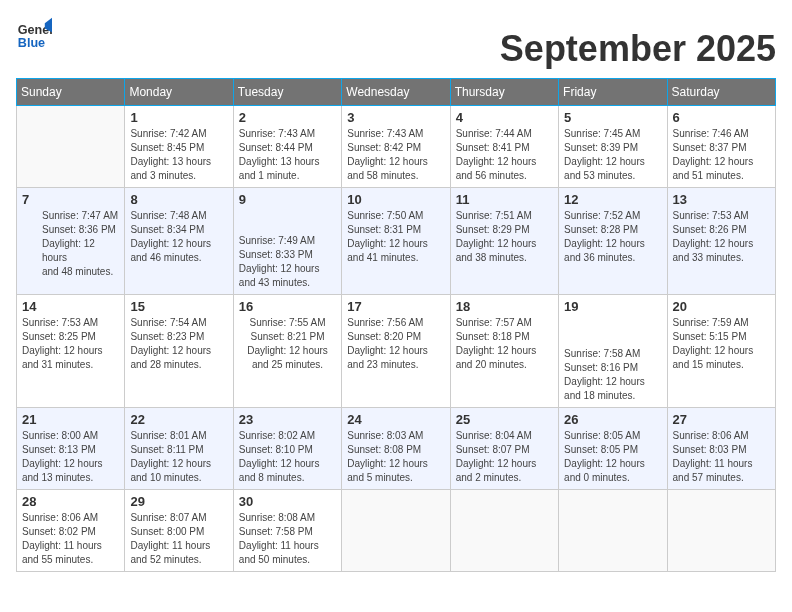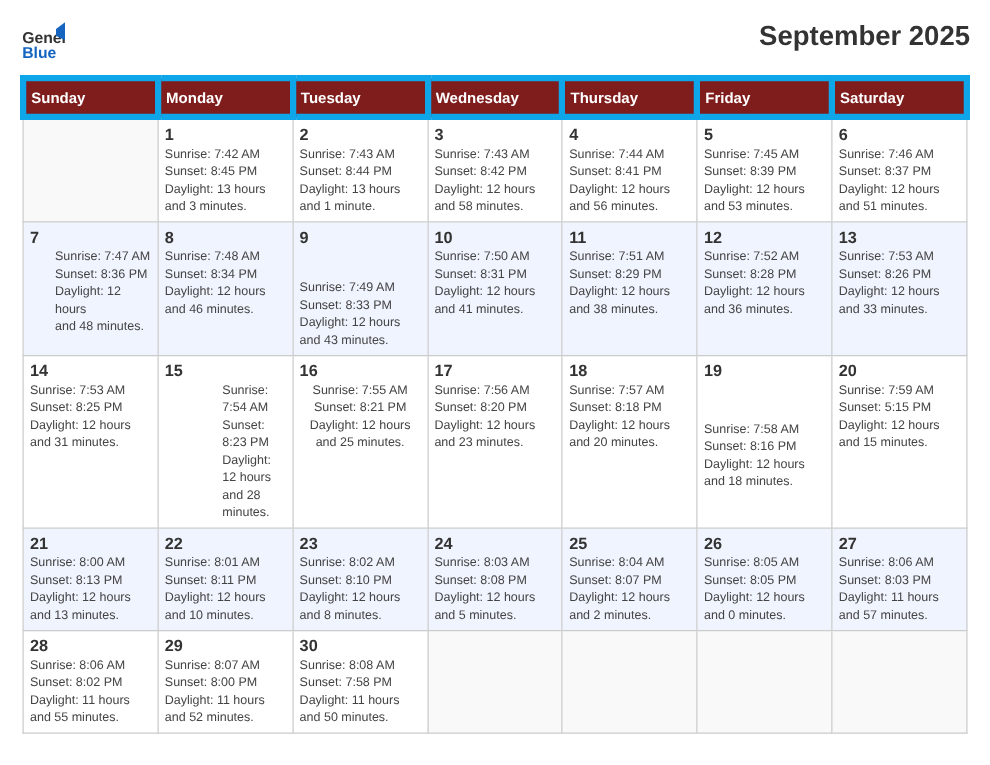--- a/index.html
+++ b/index.html
@@ -22,41 +22,42 @@
       gap: 4px;
     }
     .logo-icon {
       width: 36px;
       height: 36px;
     }
     .title-area {
       text-align: right;
     }
     .calendar-title {
-      font-size: 22px;
+      font-size: 36px;
       font-weight: bold;
       color: #333;
+      margin-top: 12px;
     }
     .calendar-subtitle {
       font-size: 14px;
       color: #555;
     }
     .calendar {
       width: 100%;
       border-collapse: collapse;
       font-size: 11px;
     }
     .calendar th {
-      background-color: #7f1d1d;
+      background-color: #737373;
       color: #fff;
       padding: 6px 4px;
       text-align: left;
       font-size: 12px;
-      font-weight: bold;
-      border: 5px solid #0ea5e9;
+      font-weight: normal;
+      border: 1px solid #0ea5e9;
     }
     .calendar td {
       border: 1px solid #ccc;
       vertical-align: top;
       padding: 4px 5px;
       width: calc(100% / 7);
       height: 80px;
     }
     .day-number {
       font-size: 13px;
@@ -205,21 +206,21 @@
       <tr>
         <td>
           <span class="day-number">14</span>
           <div class="day-info" style="white-space: pre-line;">Sunrise: 7:53 AM
 Sunset: 8:25 PM
 Daylight: 12 hours
 and 31 minutes.</div>
         </td>
         <td>
           <span class="day-number">15</span>
-          <div class="day-info" style="white-space: pre-line; margin-left: 46px;">Sunrise: 7:54 AM
+          <div class="day-info" style="white-space: pre-line;">Sunrise: 7:54 AM
 Sunset: 8:23 PM
 Daylight: 12 hours
 and 28 minutes.</div>
         </td>
         <td>
           <span class="day-number">16</span>
           <div class="day-info" style="white-space: pre-line; text-align: center;">Sunrise: 7:55 AM
 Sunset: 8:21 PM
 Daylight: 12 hours
 and 25 minutes.</div>

